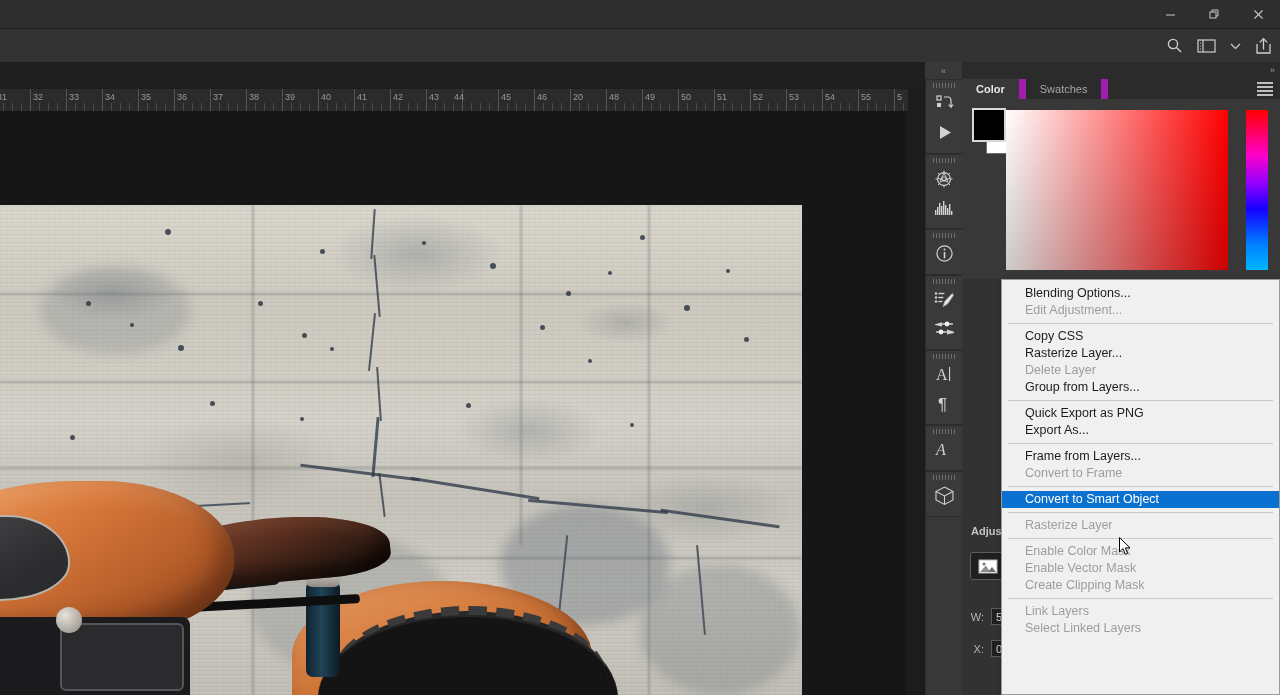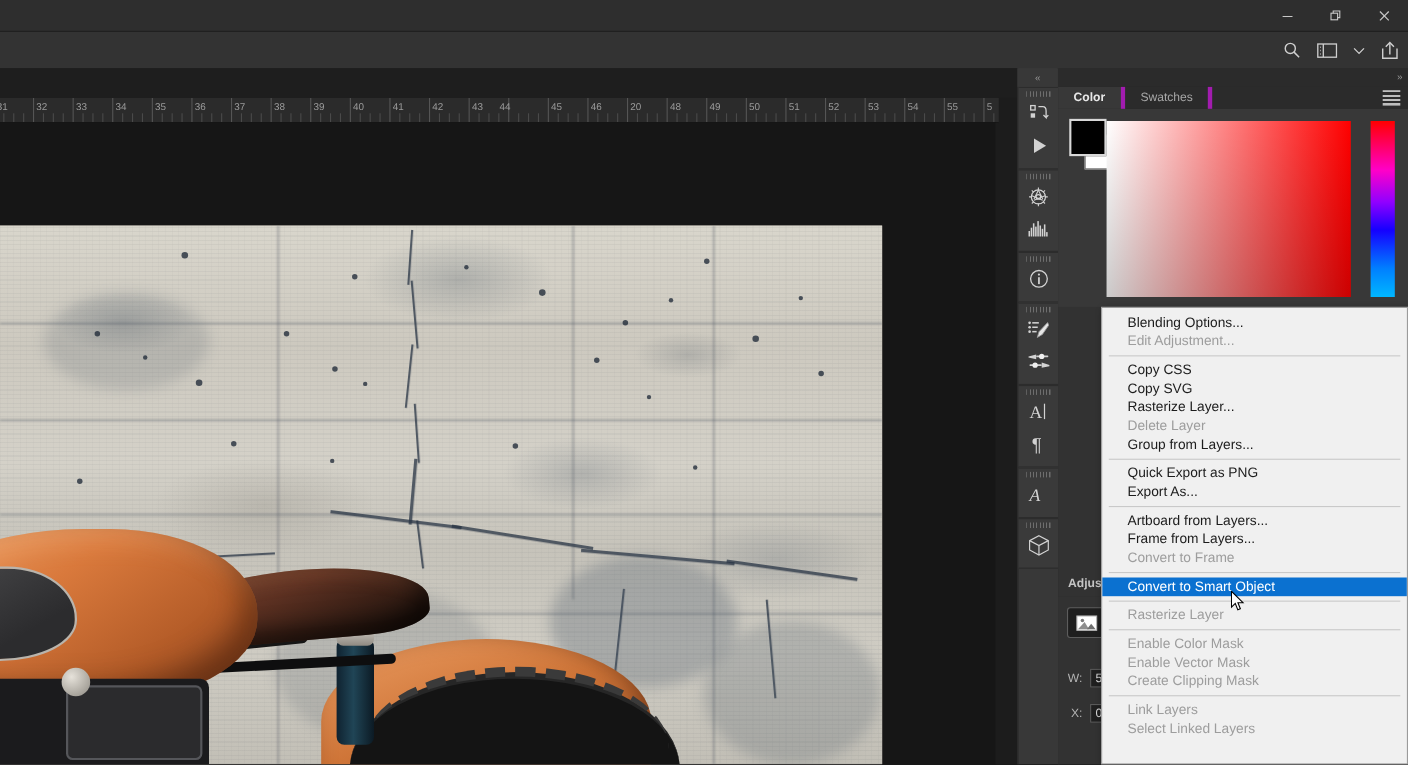--- a/index.html
+++ b/index.html
@@ -108,21 +108,21 @@
   .rail-btn{width:36px;height:29px;display:flex;align-items:center;justify-content:center;color:#d2d2d2;}
   .rail-btn svg{display:block;}
 
   
   .dock{position:absolute;left:962px;top:62px;width:318px;height:633px;background:#323232;}
   .dock-top{position:absolute;left:962px;top:62px;width:318px;height:17px;background:#2b2b2b;}
   .dock-top .chev{position:absolute;right:6px;top:3px;color:#9a9a9a;font-size:9px;letter-spacing:-1px;}
 
   .panel-tabs{position:absolute;left:962px;top:79px;width:318px;height:20px;background:#2b2b2b;display:flex;}
   .ptab{height:20px;padding:0 14px;display:flex;align-items:center;font-size:11px;color:#a7a7a7;
-    background:#2b2b2b;border-right:4px solid #a21caf;}
+    background:#2b2b2b;border-right:7px solid #a21caf;}
   .ptab.active{background:#383838;color:#e8e8e8;font-weight:bold;}
   .panel-menu{position:absolute;right:7px;top:82px;width:16px;height:14px;
     background:repeating-linear-gradient(180deg,#bdbdbd 0 2px,transparent 2px 4px);}
 
   .color-body{position:absolute;left:962px;top:99px;width:318px;height:180px;background:#383838;}
   .swatch-stack{position:absolute;left:10px;top:9px;width:46px;height:46px;}
   .sw-back{position:absolute;left:14px;top:14px;width:30px;height:30px;background:#ffffff;border:1px solid #6e6e6e;}
   .sw-fore{position:absolute;left:0;top:0;width:30px;height:30px;background:#000000;border:2px solid #d8d8d8;}
   .spectrum{position:absolute;left:44px;top:11px;width:222px;height:160px;
     background:linear-gradient(90deg,#ffffff,#ff0000);}
@@ -612,29 +612,27 @@
       <span class="prop-lbl">X:</span>
       <span class="prop-inp">0</span>
     </div>
   </div>
 
   <div class="ctxmenu" id="ctx-menu" style="background: rgb(240, 240, 240);">
       <div class="ctx-item">Blending Options...</div>
       <div class="ctx-item disabled">Edit Adjustment...</div>
       <div class="ctx-sep"></div>
       <div class="ctx-item">Copy CSS</div>
-      <div class="ctx-item">Copy SVG</div>
       <div class="ctx-item">Rasterize Layer...</div>
       <div class="ctx-item disabled">Delete Layer</div>
       <div class="ctx-item">Group from Layers...</div>
       <div class="ctx-sep"></div>
       <div class="ctx-item">Quick Export as PNG</div>
       <div class="ctx-item">Export As...</div>
       <div class="ctx-sep"></div>
-      <div class="ctx-item">Artboard from Layers...</div>
       <div class="ctx-item">Frame from Layers...</div>
       <div class="ctx-item disabled">Convert to Frame</div>
       <div class="ctx-sep"></div>
       <div class="ctx-item sel" style="background: rgb(11, 113, 208);">Convert to Smart Object</div>
       <div class="ctx-sep"></div>
       <div class="ctx-item disabled">Rasterize Layer</div>
       <div class="ctx-sep"></div>
       <div class="ctx-item disabled">Enable Color Mask</div>
       <div class="ctx-item disabled">Enable Vector Mask</div>
       <div class="ctx-item disabled">Create Clipping Mask</div>

